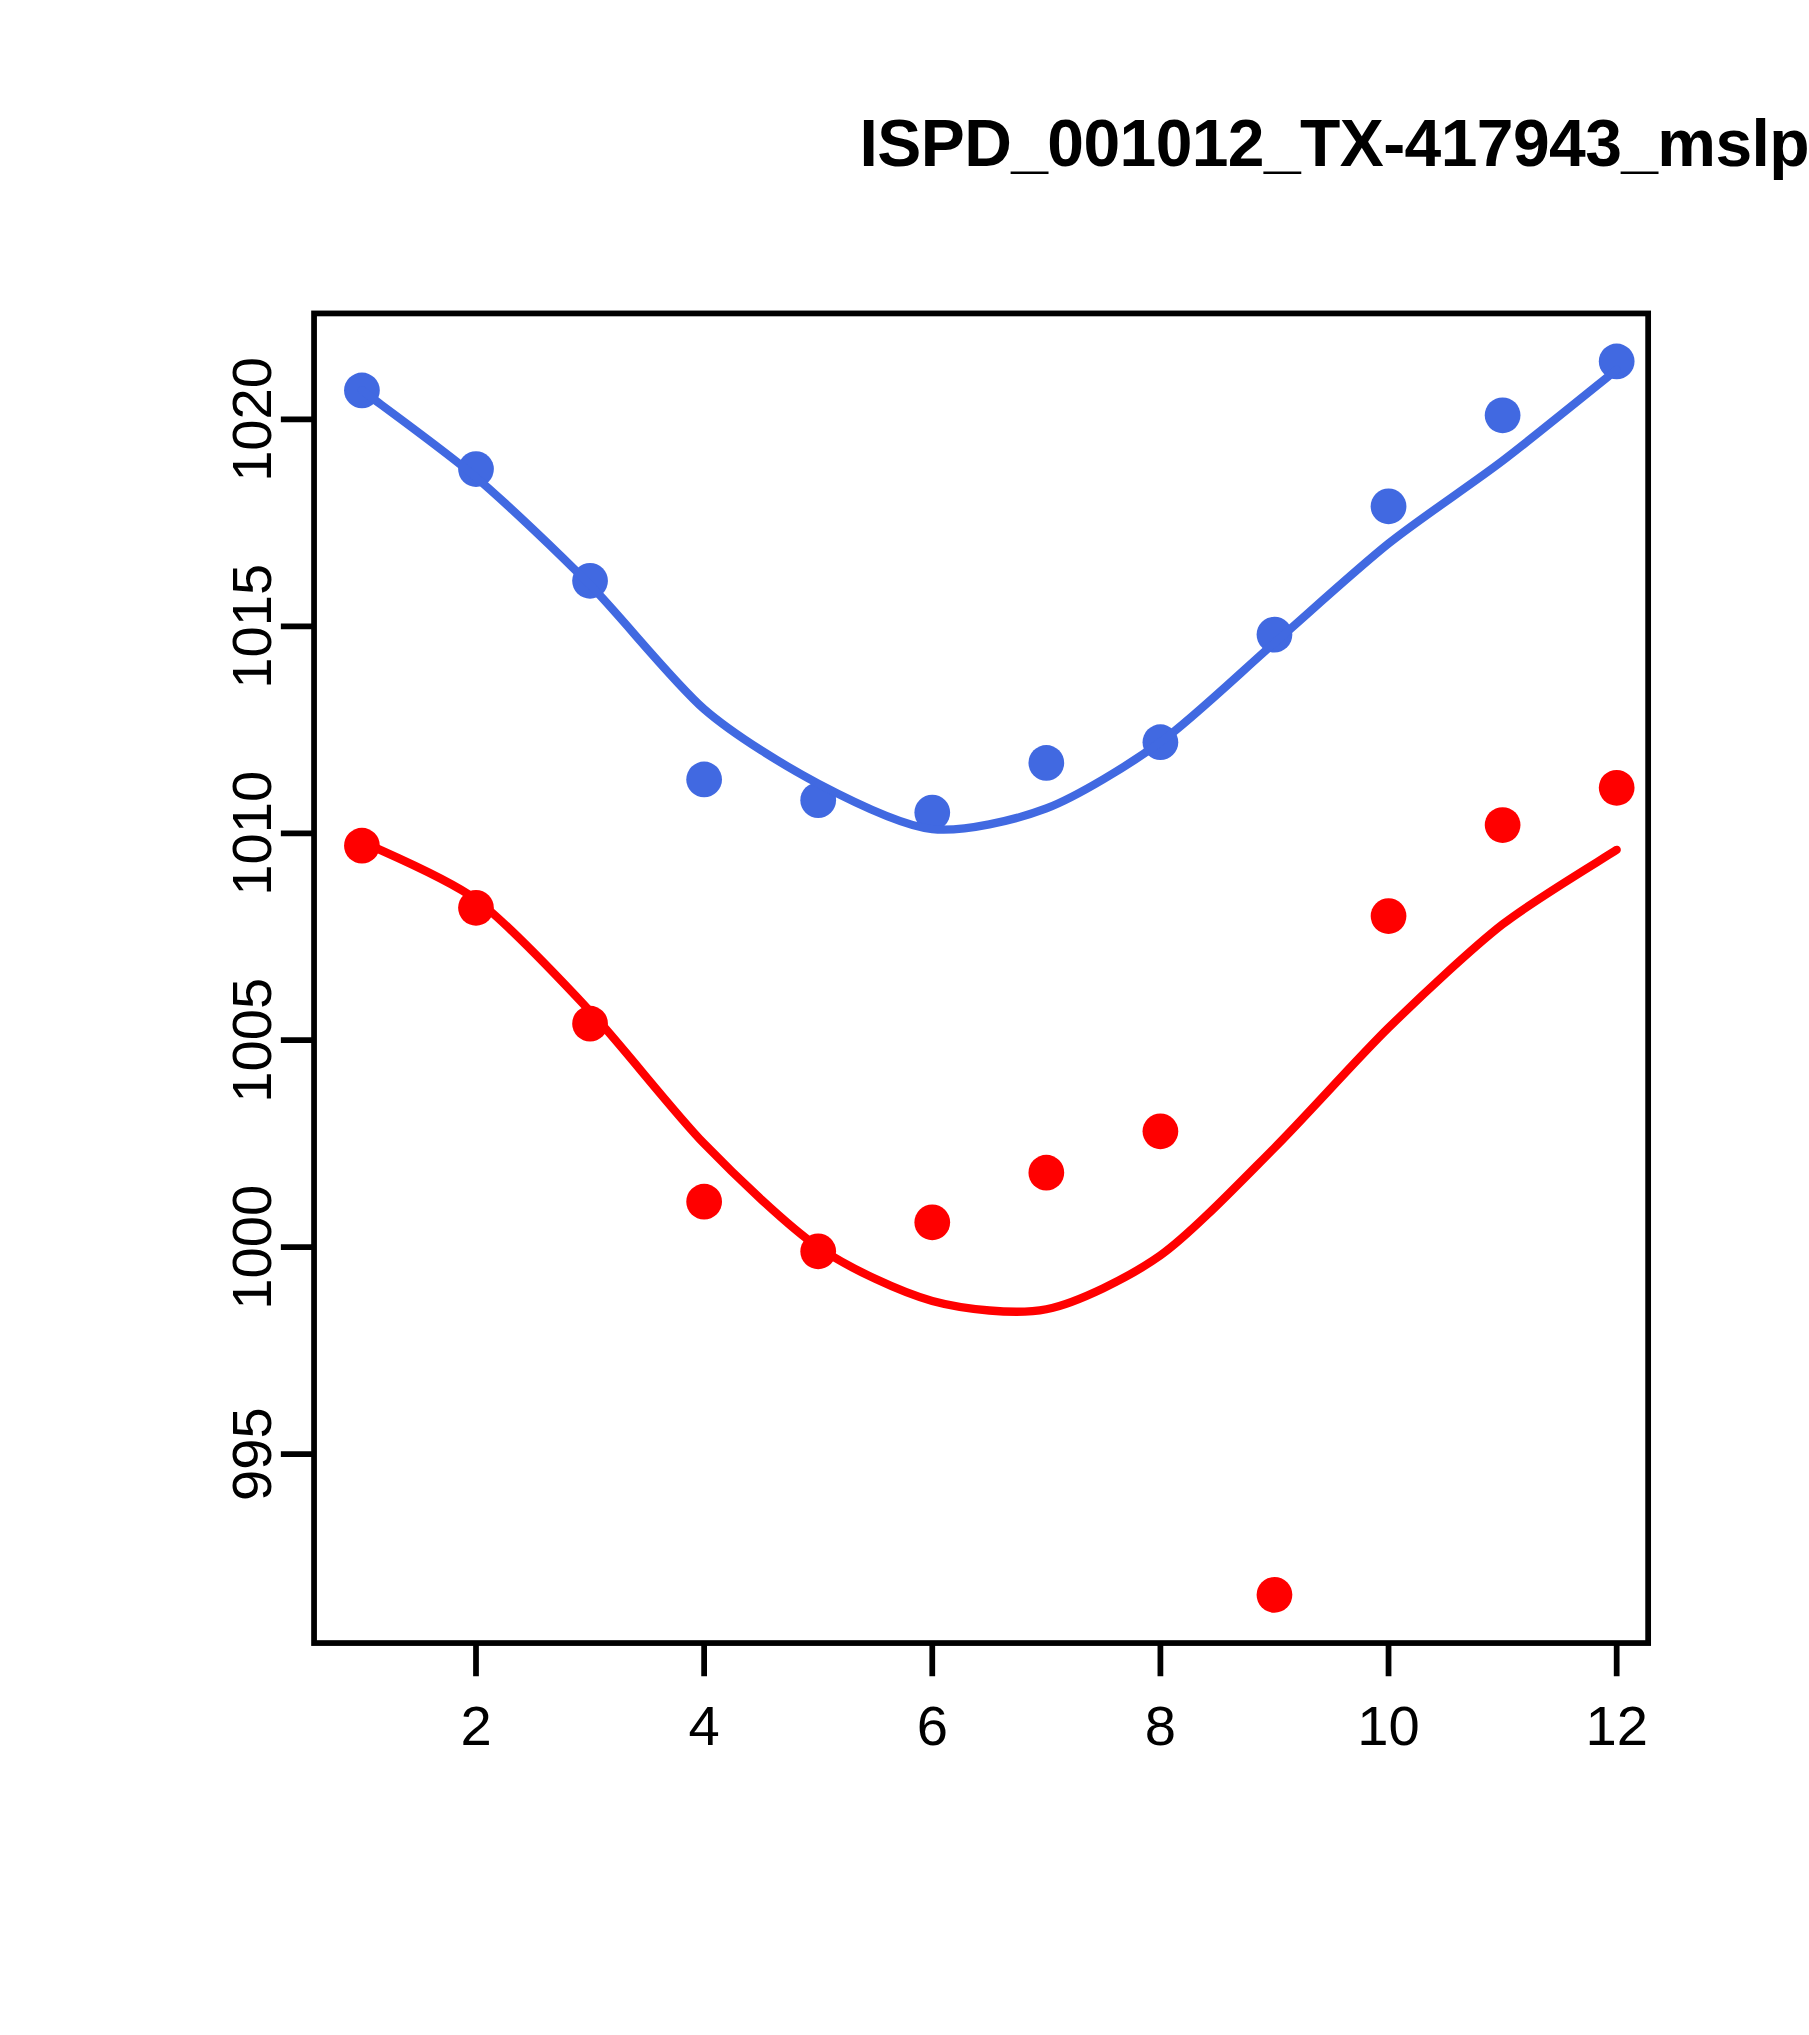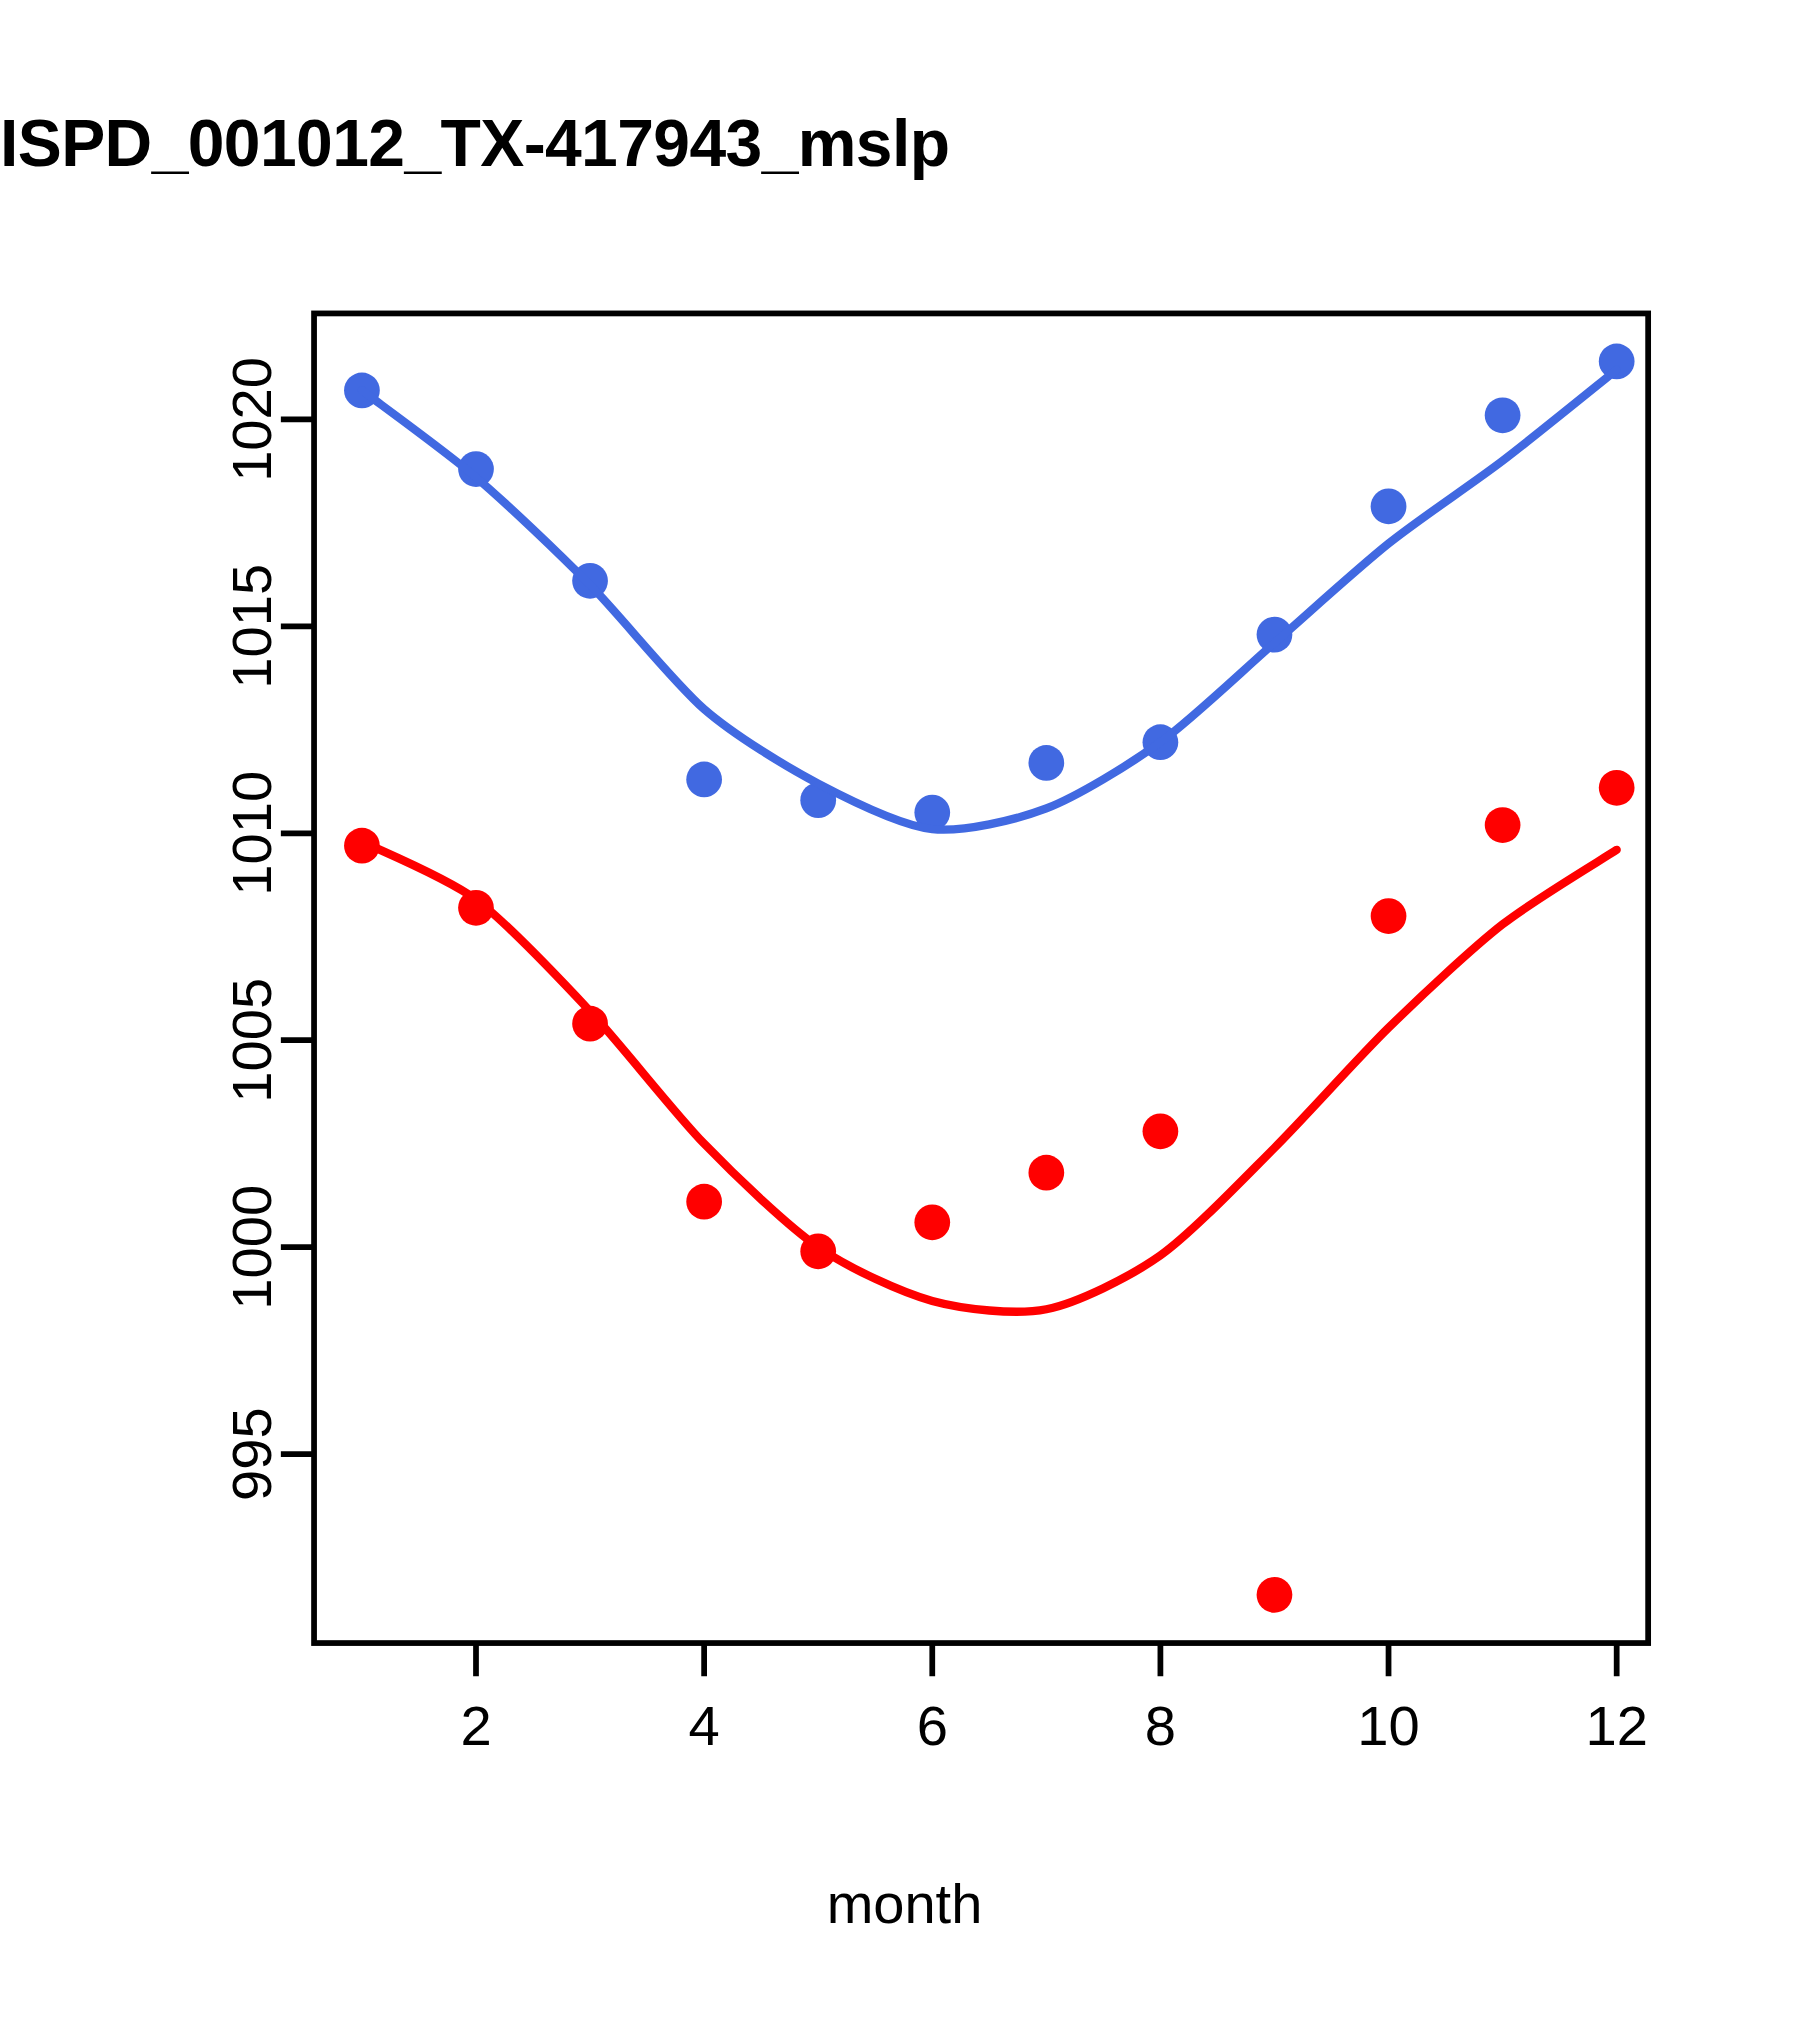--- a/index.html
+++ b/index.html
@@ -17,21 +17,21 @@
   #plot-root {
     position: absolute;
     inset: 0;
     background: #ffffff;
   }
   #chart-title {
     position: absolute;
     left: 0;
     top: 105px;
     width: 1809px;
-    text-align: left;
+    text-align: right;
     font-size: 66px;
     font-weight: bold;
     color: #000000;
     letter-spacing: -0.6px;
     font-family: "Liberation Sans", sans-serif;
     white-space: nowrap;
   }
   #x-axis-label {
     position: absolute;
     left: 0;
@@ -144,16 +144,15 @@
         <circle cx="1817.8999999999999" cy="1772.248000000003" r="28" fill="#ff0000"></circle>
         <circle cx="1996.6" cy="2498.4559999999983" r="28" fill="#ff0000"></circle>
         <circle cx="2175.3" cy="1435.08" r="28" fill="#ff0000"></circle>
         <circle cx="2354" cy="1292.431999999997" r="28" fill="#ff0000"></circle>
         <circle cx="2532.7" cy="1234.0759999999987" r="28" fill="#ff0000"></circle>
         <path d="M 567 1318.3680000000031 C 590.8266666666667 1330.4714666666696 698.0466666666667 1373.6981333333358 745.7 1409.1440000000016 C 793.3533333333334 1444.5898666666674 876.7466666666667 1533.2045333333308 924.4 1584.2119999999973 C 972.0533333333333 1635.2194666666637 1055.4466666666665 1742.4215999999997 1103.1 1791.7 C 1150.7533333333333 1840.9784000000004 1234.1466666666665 1920.9477333333339 1281.8 1953.8000000000002 C 1329.4533333333334 1986.6522666666665 1412.8466666666666 2025.123999999997 1460.5 2038.0919999999971 C 1508.1533333333334 2051.059999999997 1591.5466666666664 2060.5698666666663 1639.1999999999998 2051.0600000000004 C 1686.8533333333332 2041.5501333333345 1770.2466666666664 2000.484800000003 1817.8999999999999 1966.768000000003 C 1865.5533333333333 1933.051200000003 1948.9466666666665 1845.733333333335 1996.6 1798.1840000000016 C 2044.2533333333333 1750.6346666666682 2127.646666666667 1656.8328000000026 2175.3 1610.1480000000029 C 2222.9533333333334 1563.463200000003 2306.346666666667 1485.2229333333369 2354 1448.048000000003 C 2401.653333333333 1410.873066666669 2508.873333333333 1346.897599999999 2532.7 1331.3359999999984" class="series-line" stroke="#ff0000" stroke-width="13"></path>
       </g>
 
   </svg>
 
-  <div id="x-axis-label">month</div>
 
 </div>
 
 
 </body></html>

